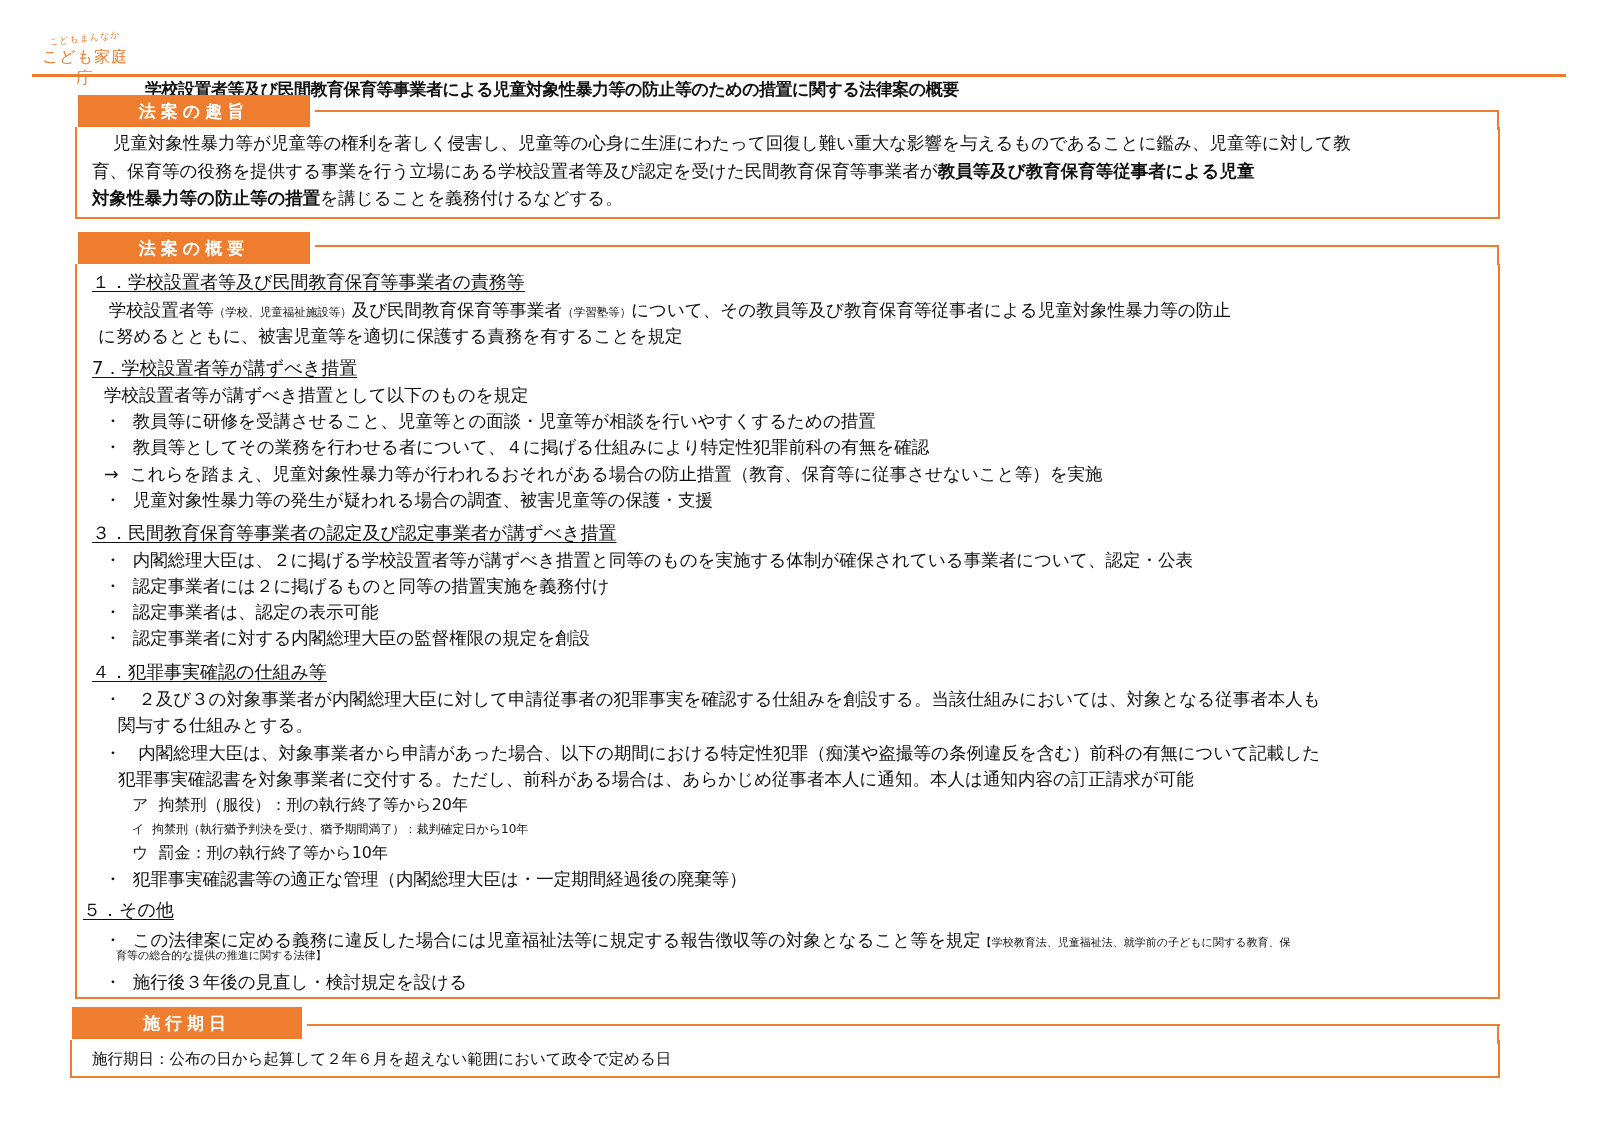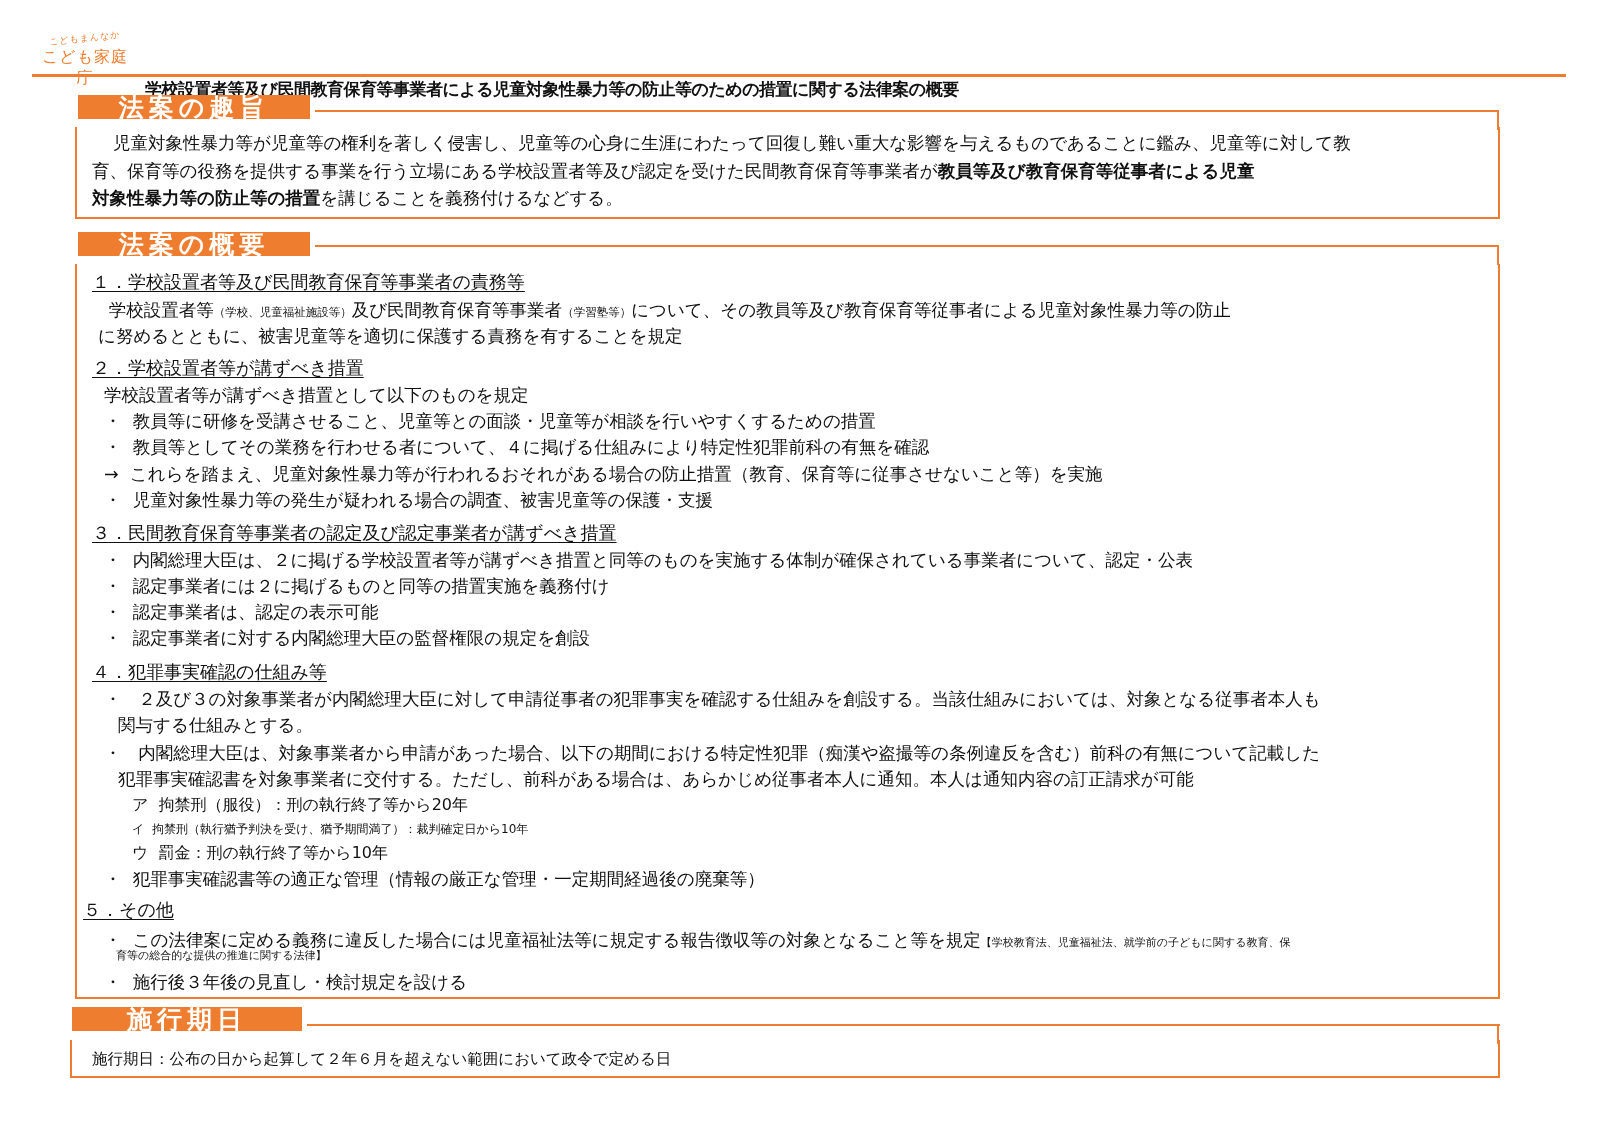--- a/index.html
+++ b/index.html
@@ -15,22 +15,22 @@
   .logo .small { font-size: 9px; letter-spacing: 1px; transform: rotate(-6deg); display: inline-block; }
   .logo .main { font-size: 16px; margin-top: 2px; letter-spacing: 1px; }
   .title {
     position: absolute; left: 145px; top: 30px;
     font-size: 17px; font-weight: bold; letter-spacing: -0.5px; white-space: nowrap; margin-top: 48px;
   }
   .title-rule {
     position: absolute; left: 32px; top: 74px; width: 1534px; height: 3px; background: #ef7d2f;
   }
   .section-tab {
-    position: absolute; height: 24px; background: #ef7d2f; color: #fff;
-    font-weight: bold; font-size: 25px; letter-spacing: 5px;
+    position: absolute; height: 32px; background: #ef7d2f; color: #fff;
+    font-weight: bold; font-size: 17px; letter-spacing: 5px;
     display: flex; align-items: center; justify-content: center;
   }
   .section-line {
     position: absolute; height: 2px; background: #ef7d2f;
   }
   .box {
     position: absolute; border: 2px solid #ef7d2f; border-top: none; box-sizing: border-box;
   }
   .box::before {
     content: ""; position: absolute; right: -2px; top: 0; width: 2px; height: 100%;
@@ -64,42 +64,42 @@
 
 <div class="section-tab" style="left:78px; top:232px; width:232px;">法案の概要</div>
 <div class="section-line" style="left:315px; top:245px; width:1183px;"></div>
 <div style="position:absolute; left:1497px; top:245px; width:2px; height:20px; background:#ef7d2f;"></div>
 <div class="box" style="left:75px; top:264px; width:1425px; height:735px;"></div>
 
 <div class="h" style="left:92px; top:270px;">１．学校設置者等及び民間教育保育等事業者の責務等</div>
 <div class="p" style="left:92px; top:297px;">&nbsp;&nbsp;&nbsp;<span>学校設置者等</span><span class="sm">（学校、児童福祉施設等）</span><span>及び民間教育保育等事業者</span><span class="sm">（学習塾等）</span><span>について、その教員等及び教育保育等従事者による児童対象性暴力等の防止</span></div>
 <div class="p" style="left:98px; top:323px;">に努めるとともに、被害児童等を適切に保護する責務を有することを規定</div>
 
-<div class="h" style="left:92px; top:356px;">２．学校設置者等が講ずべき措置</div>
+<div class="h" style="left:92px; top:356px;">7．学校設置者等が講ずべき措置</div>
 <div class="p" style="left:104px; top:382px;">学校設置者等が講ずべき措置として以下のものを規定</div>
 <div class="p" style="left:104px; top:408px;"><span>・</span>&nbsp;&nbsp;<span>教員等に研修を受講させること、児童等との面談・児童等が相談を行いやすくするための措置</span></div>
 <div class="p" style="left:104px; top:434px;"><span>・</span>&nbsp;&nbsp;<span>教員等としてその業務を行わせる者について、４に掲げる仕組みにより特定性犯罪前科の有無を確認</span></div>
 <div class="p" style="left:104px; top:461px;"><span>→</span>&nbsp;&nbsp;<span>これらを踏まえ、児童対象性暴力等が行われるおそれがある場合の防止措置（教育、保育等に従事させないこと等）を実施</span></div>
 <div class="p" style="left:104px; top:487px;"><span>・</span>&nbsp;&nbsp;<span>児童対象性暴力等の発生が疑われる場合の調査、被害児童等の保護・支援</span></div>
 
 <div class="h" style="left:92px; top:521px;">３．民間教育保育等事業者の認定及び認定事業者が講ずべき措置</div>
 <div class="p" style="left:104px; top:547px;"><span>・</span>&nbsp;&nbsp;<span>内閣総理大臣は、２に掲げる学校設置者等が講ずべき措置と同等のものを実施する体制が確保されている事業者について、認定・公表</span></div>
 <div class="p" style="left:104px; top:573px;"><span>・</span>&nbsp;&nbsp;<span>認定事業者には２に掲げるものと同等の措置実施を義務付け</span></div>
 <div class="p" style="left:104px; top:599px;"><span>・</span>&nbsp;&nbsp;<span>認定事業者は、認定の表示可能</span></div>
 <div class="p" style="left:104px; top:625px;"><span>・</span>&nbsp;&nbsp;<span>認定事業者に対する内閣総理大臣の監督権限の規定を創設</span></div>
 
 <div class="h" style="left:92px; top:660px;">４．犯罪事実確認の仕組み等</div>
 <div class="p" style="left:104px; top:686px;"><span>・</span>&nbsp;&nbsp;&nbsp;<span>２及び３の対象事業者が内閣総理大臣に対して申請従事者の犯罪事実を確認する仕組みを創設する。当該仕組みにおいては、対象となる従事者本人も</span></div>
 <div class="p" style="left:118px; top:712px;">関与する仕組みとする。</div>
 <div class="p" style="left:104px; top:740px;"><span>・</span>&nbsp;&nbsp;&nbsp;<span>内閣総理大臣は、対象事業者から申請があった場合、以下の期間における特定性犯罪（痴漢や盗撮等の条例違反を含む）前科の有無について記載した</span></div>
 <div class="p" style="left:118px; top:766px;">犯罪事実確認書を対象事業者に交付する。ただし、前科がある場合は、あらかじめ従事者本人に通知。本人は通知内容の訂正請求が可能</div>
 <div class="p" style="left:132px; top:794px; font-size:16px; line-height:22px;"><span>ア</span>&nbsp;&nbsp;<span>拘禁刑（服役）：刑の執行終了等から20年</span></div>
 <div class="p" style="left:132px; top:818px; font-size:12px; line-height:22px;"><span>イ</span>&nbsp;&nbsp;<span>拘禁刑（執行猶予判決を受け、猶予期間満了）：裁判確定日から10年</span></div>
 <div class="p" style="left:132px; top:842px; font-size:16px; line-height:22px;"><span>ウ</span>&nbsp;&nbsp;<span>罰金：刑の執行終了等から10年</span></div>
-<div class="p" style="left:104px; top:866px;"><span>・</span>&nbsp;&nbsp;<span>犯罪事実確認書等の適正な管理（情報の厳正な管理・一定期間経過後の廃棄等）</span></div>
+<div class="p" style="left:104px; top:866px;"><span>・</span>&nbsp;&nbsp;<span>犯罪事実確認書等の適正な管理（内閣総理大臣は・一定期間経過後の廃棄等）</span></div>
 
 <div class="h" style="left:83px; top:898px;">５．その他</div>
 <div class="p" style="left:104px; top:927px;"><span>・</span>&nbsp;&nbsp;<span>この法律案に定める義務に違反した場合には児童福祉法等に規定する報告徴収等の対象となること等を規定</span><span class="tiny">【学校教育法、児童福祉法、就学前の子どもに関する教育、保</span></div>
 <div class="p tiny" style="left:116px; top:947px; line-height:18px;">育等の総合的な提供の推進に関する法律】</div>
 <div class="p" style="left:104px; top:969px;"><span>・</span>&nbsp;&nbsp;<span>施行後３年後の見直し・検討規定を設ける</span></div>
 
 <div class="section-tab" style="left:72px; top:1007px; width:230px;">施行期日</div>
 <div class="section-line" style="left:307px; top:1024px; width:1193px;"></div>
 <div style="position:absolute; left:1497px; top:1024px; width:2px; height:20px; background:#ef7d2f;"></div>
 <div class="box" style="left:70px; top:1040px; width:1430px; height:38px;"></div>

